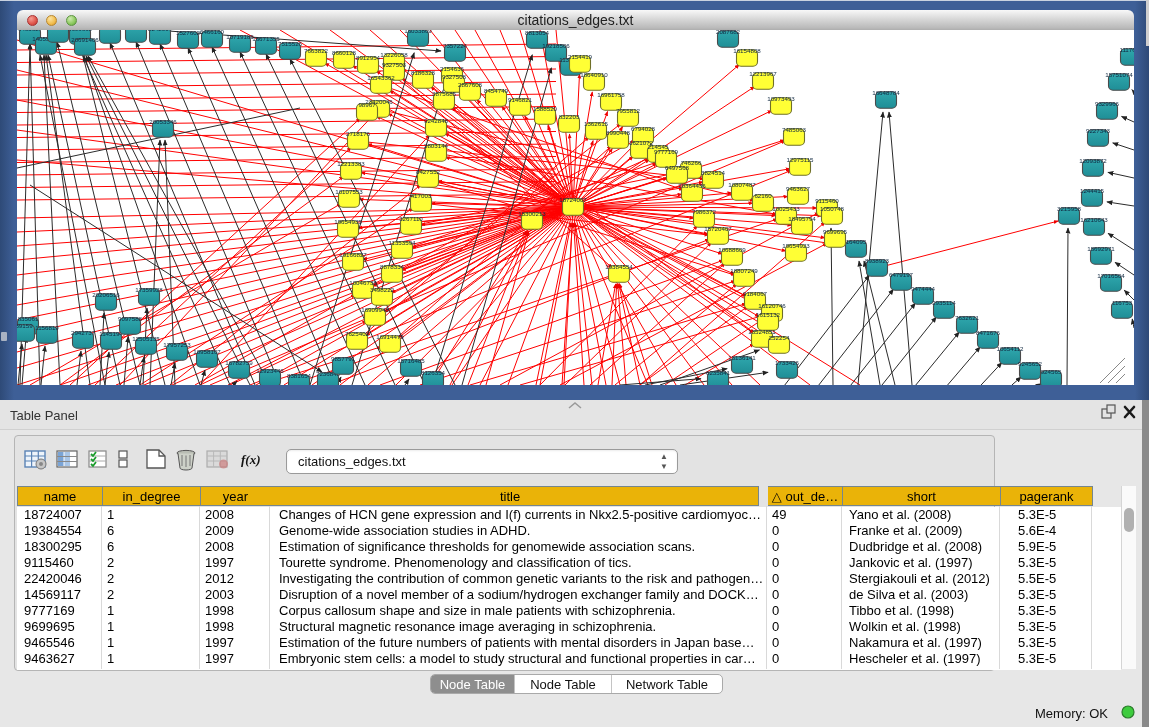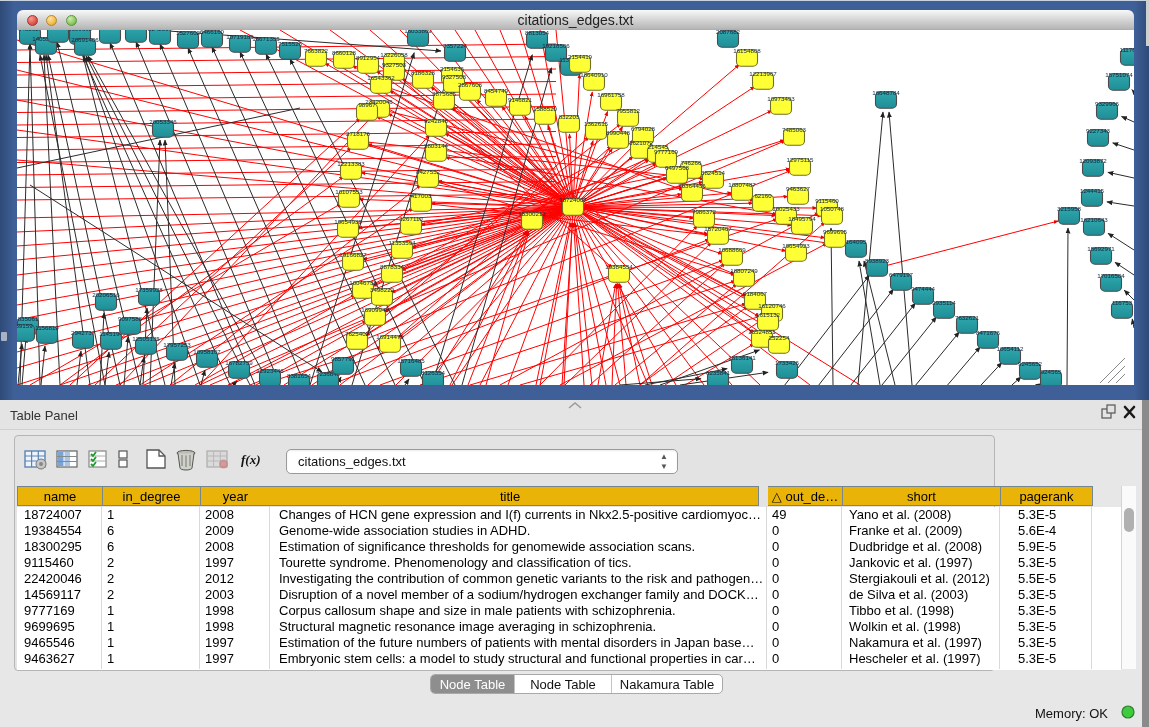--- a/index.html
+++ b/index.html
@@ -815,21 +815,21 @@
           <i style="left:982px"></i>
           <i style="left:1074px"></i>
       </div>
       <div id="sbar">
           <div class="thumb"></div>
         </div>
     </div>
     <div id="tabs">
       <div class="tab sel" style="width:84px">Node Table</div>
       <div class="tab" style="width:97px">Node Table</div>
-      <div class="tab" style="width:110px;border-right:none">Nakamura Table</div>
+      <div class="tab" style="width:110px;border-right:none">Network Table</div>
     </div>
     <div id="status">Memory: OK
       <svg width="14" height="14" style="position:absolute;right:-27px;top:-1px">
         <circle cx="7" cy="7" r="6" fill="#3ecc3e" stroke="#2c7c2c" stroke-width="1.2"></circle>
       </svg>
     </div>
   </div>
   <div id="redge"></div>
 </div>
 </body></html>

